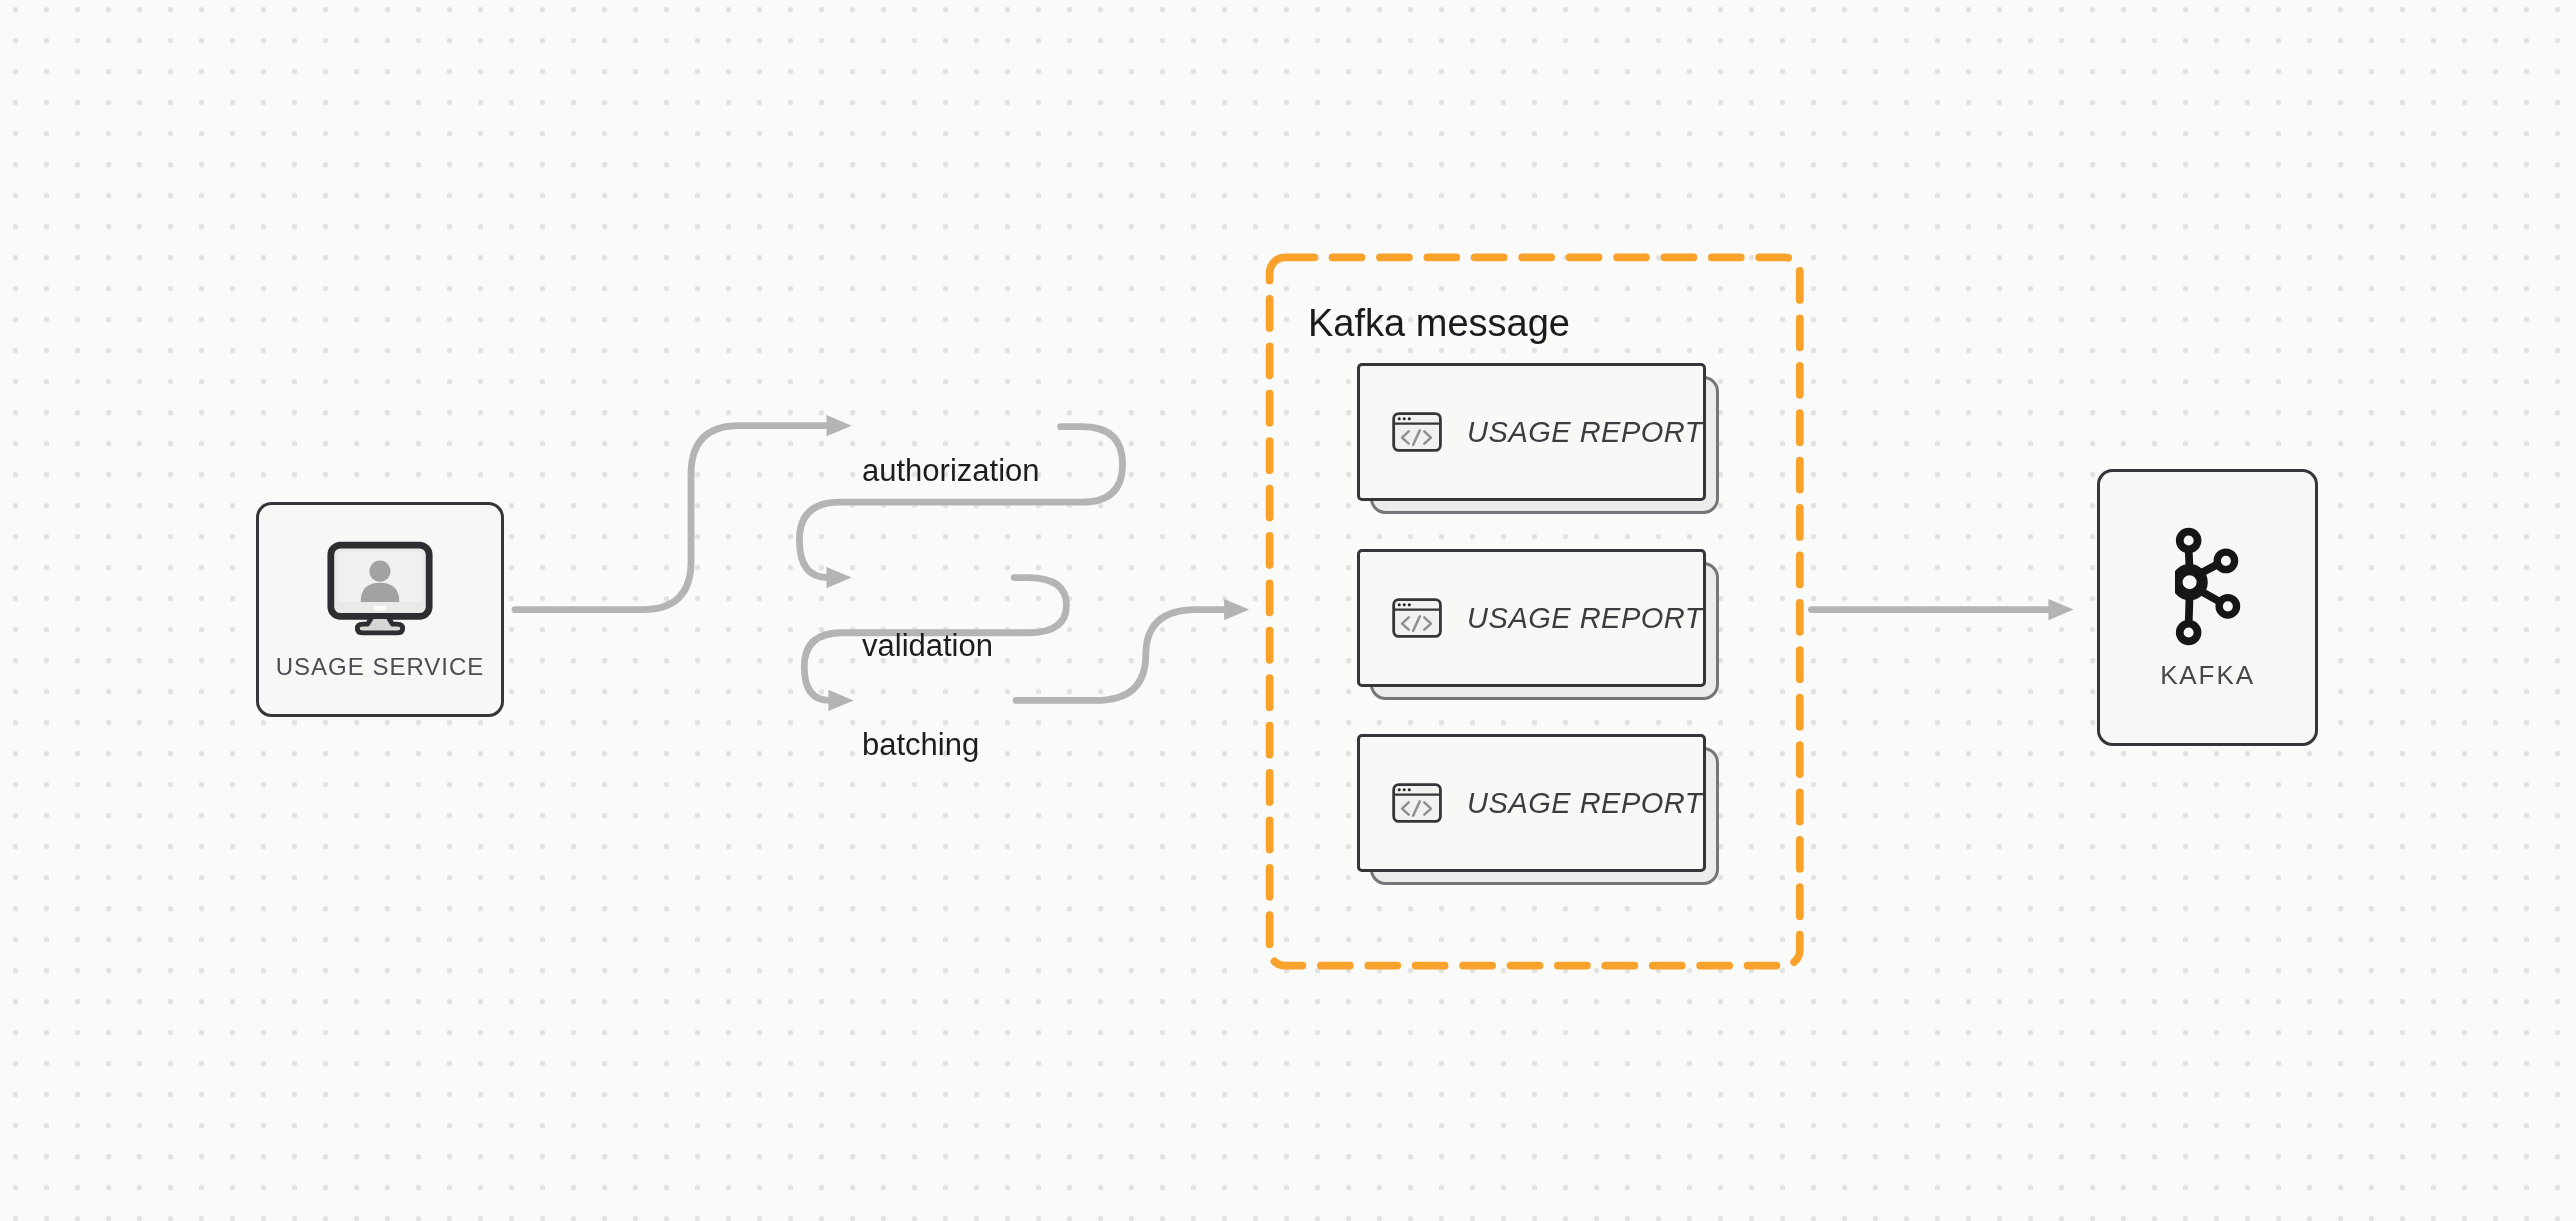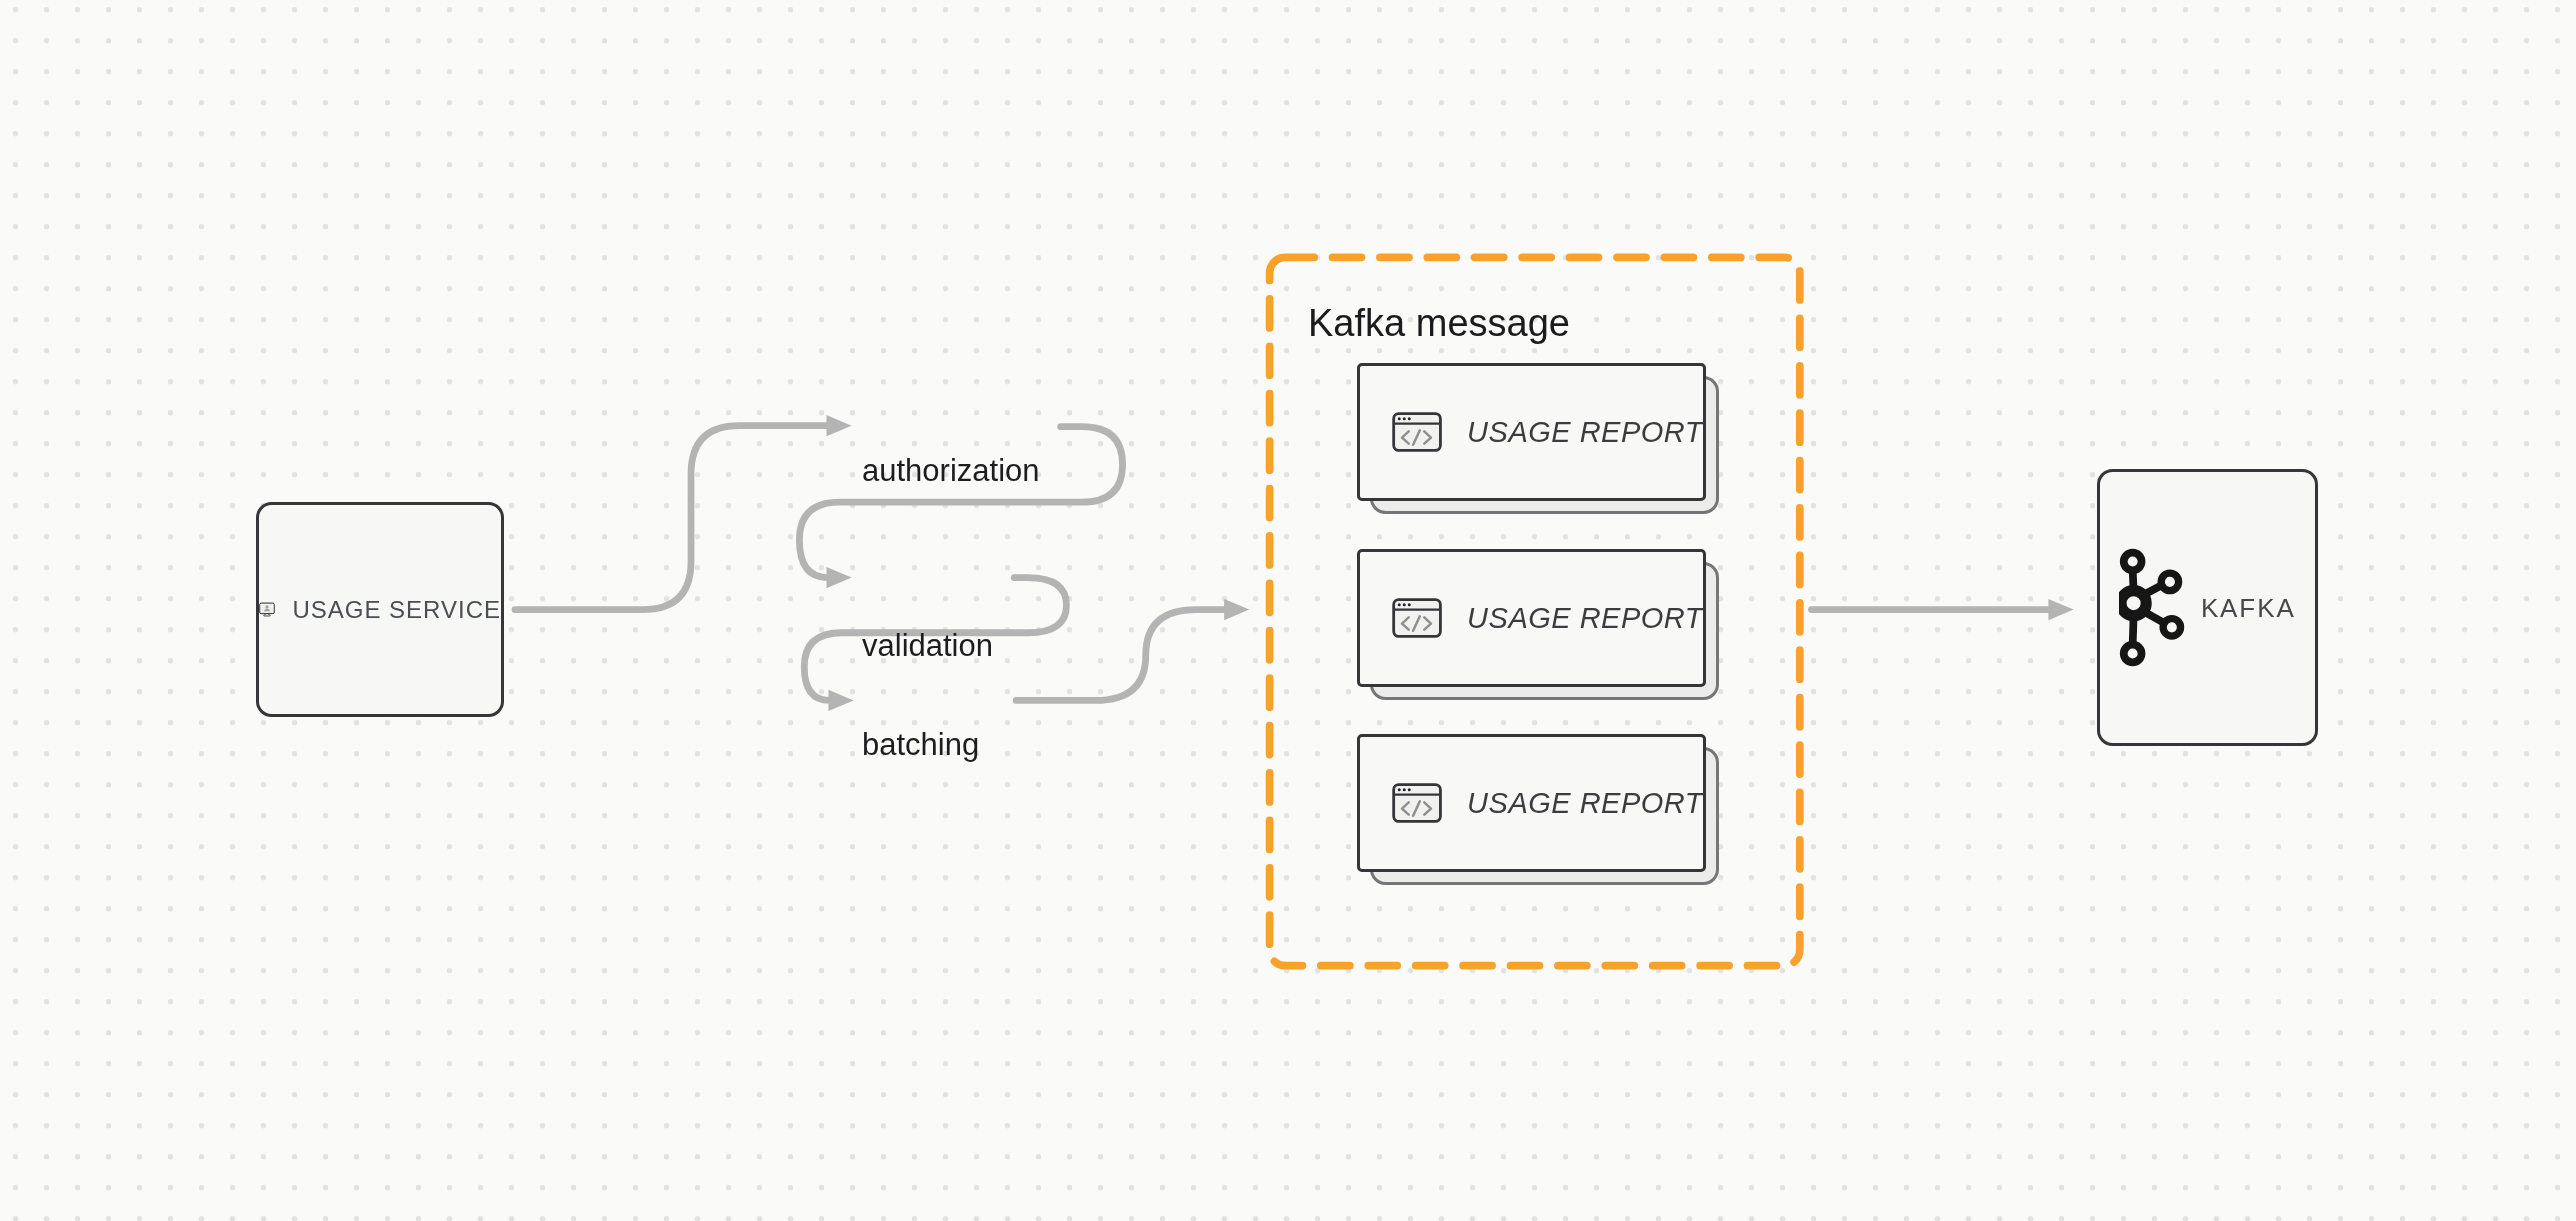--- a/index.html
+++ b/index.html
@@ -20,21 +20,21 @@
     background-size:31px 31px;
     background-position:0px -5.8px;
   }
   svg.overlay{position:absolute;left:0;top:0;width:2576px;height:1221px;pointer-events:none;}
   .connector{fill:none;stroke:var(--connector);stroke-width:7;stroke-linecap:round;}
   .arrowhead-fill{fill:var(--connector);}
   .group-border{fill:none;stroke:var(--accent-orange);stroke-width:8;stroke-linecap:round;stroke-dasharray:30 19;}
 
   .node{
     position:absolute;background:var(--node-bg);border:3.9px solid var(--node-border);
-    border-radius:15.5px;display:flex;flex-direction:row;align-items:center;justify-content:center;
+    border-radius:15.5px;display:flex;flex-direction:column;align-items:center;justify-content:center;
   }
   .node-usage{left:256px;top:502px;width:248px;height:215px;gap:17.4px;}
   .node-kafka{left:2097px;top:469px;width:221px;height:277px;gap:15.5px;}
   .node-label{
     color:var(--muted-ink);font-size:24px;letter-spacing:1px;white-space:nowrap;line-height:1;
   }
   .kafka-label{font-size:26px;letter-spacing:1.9px;color:#47474c;}
 
   .step-label{
     position:absolute;left:862px;color:var(--ink);font-size:31px;line-height:35px;white-space:nowrap;margin-top:44px;

